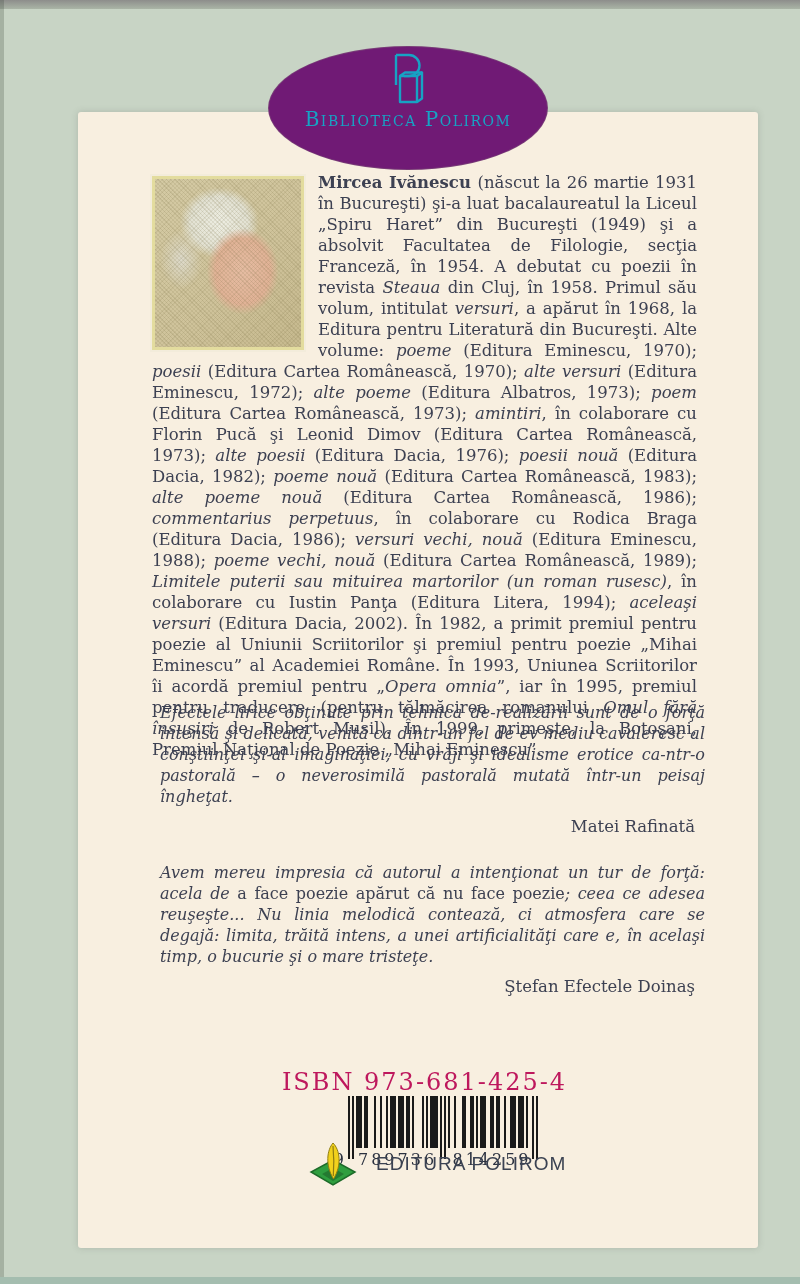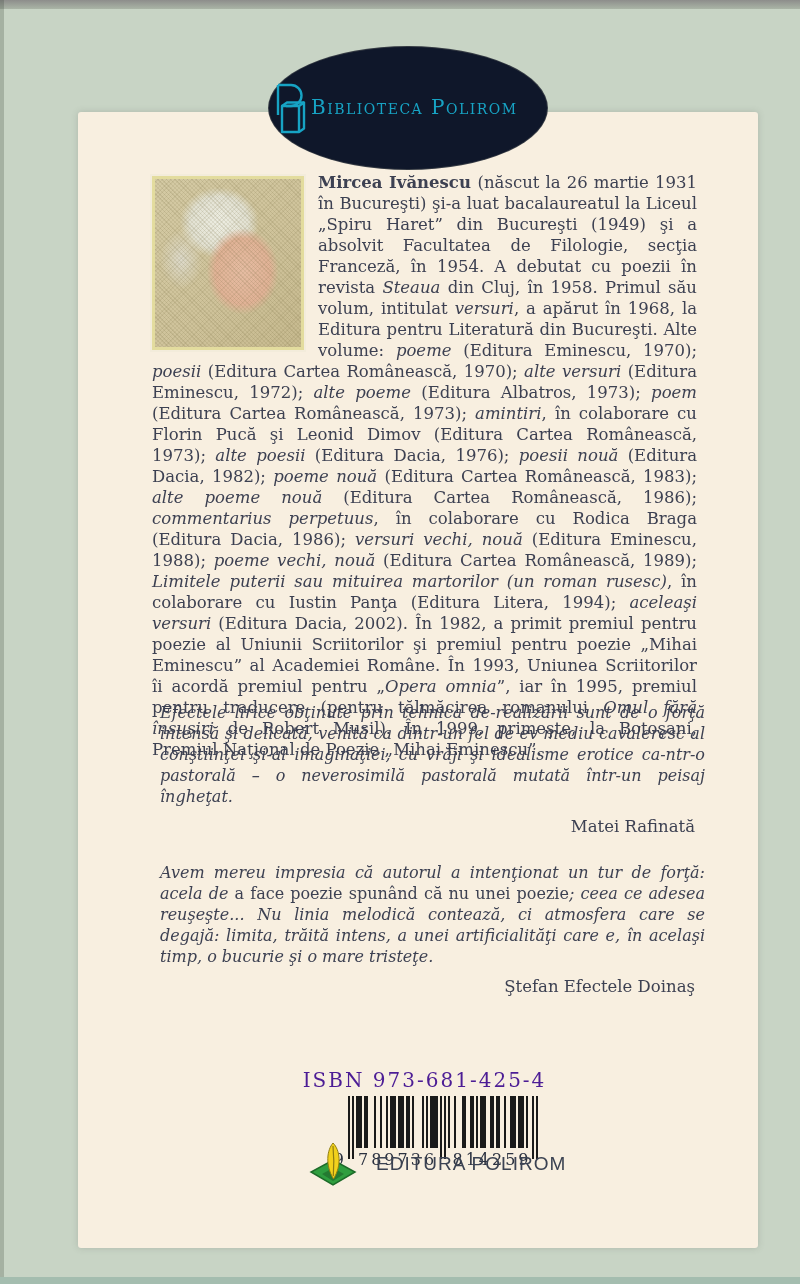--- a/index.html
+++ b/index.html
@@ -7,22 +7,22 @@
   .cover{position:relative;width:800px;height:1284px;background:#c8d4c5;overflow:hidden;}
   .top-strip{position:absolute;left:0;top:0;width:800px;height:9px;
     background:linear-gradient(#8d8d8b,#aab5a6);}
   .bottom-strip{position:absolute;left:0;bottom:0;width:800px;height:7px;background:#a4bdaf;}
   .left-edge{position:absolute;left:0;top:0;width:4px;height:1284px;background:rgba(60,70,60,0.25);}
 
   .card{position:absolute;left:66px;top:112px;width:680px;height:1136px;
     background:#f8efe0;border-radius:3px;box-shadow:0 0 6px rgba(90,100,90,0.25);margin-left:12px;}
 
   .badge{position:absolute;left:268px;top:46px;width:278px;height:122px;border-radius:50%;
-    background:#0f172a;border:1px solid rgba(140,140,125,0.30);
-    display:flex;flex-direction:row;align-items:center;justify-content:flex-start;}
+    background:#701a75;border:1px solid rgba(140,140,125,0.30);
+    display:flex;flex-direction:column;align-items:center;justify-content:flex-start;}
   .badge .glyph{margin-top:6px;}
   .series-title{font-variant:small-caps;font-size:20px;letter-spacing:1.5px;
     color:#17a3c4;white-space:nowrap;margin-top:-2px;}
 
   .photo{position:relative;float:left;width:146px;height:168px;margin:4px 14px 6px 0;
     border:3px solid #e3dc9e;outline:2px solid #f3ecdb;
     background:
       radial-gradient(ellipse 50px 60px at 60% 55%, #e5bca2 0%, #e0b296 55%, rgba(224,178,150,0) 72%),
       radial-gradient(ellipse 58px 52px at 44% 26%, #ededE2 0%, #e2e1d2 50%, rgba(226,225,210,0) 68%),
       radial-gradient(ellipse 34px 48px at 18% 48%, #dddacb 0%, rgba(221,218,203,0) 62%),
@@ -36,21 +36,21 @@
     font-size:16.5px;line-height:21px;color:#3d4152;text-align:justify;}
   .it{font-style:italic;}
   .bd{font-weight:bold;}
 
   .quotes{position:absolute;left:82px;top:590px;width:545px;color:#3d4152;}
   .quote{font-size:16px;line-height:21px;text-align:justify;font-style:italic;margin:0 0 10px 0;}
   .quote .rm{font-style:normal;}
   .author{font-style:normal;text-align:right;font-size:16.5px;padding-right:10px;margin:2px 0 26px 0;}
 
   .isbn-line{position:absolute;left:74px;top:956px;width:545px;text-align:center;
-    font-size:20px;letter-spacing:2px;color:#4c1d95;}
+    font-size:24px;letter-spacing:2px;color:#be185d;}
   .barcode{position:absolute;left:270px;top:984px;width:192px;height:66px;font-size:0;}
   .bar{display:inline-block;width:2px;height:52px;vertical-align:top;}
   .bar.on{background:#1a1a1a;}
   .bar.on.g{height:63px;}
   .bc-digits{position:absolute;top:1038px;left:0;width:680px;height:20px;
     font-size:16px;color:#2c3240;}
   .bc-digits .d1{position:absolute;left:248px;width:18px;text-align:right;}
   .bc-digits .d2{position:absolute;left:280px;width:80px;text-align:left;letter-spacing:3px;}
   .bc-digits .d3{position:absolute;left:374px;width:80px;text-align:center;letter-spacing:3px;}
 
@@ -69,21 +69,21 @@
 
     <div class="bio">
       <div class="photo" title="halftone portrait photograph of Mircea Ivănescu, elderly man with white hair"></div>
       <span><span class="bd">Mircea Ivănescu </span><span class="rm">(născut la 26 martie 1931 în Bucureşti) şi-a luat bacalaureatul la Liceul „Spiru Haret” din Bucureşti (1949) şi a absolvit Facultatea de Filologie, secţia Franceză, în 1954. A debutat cu poezii în revista </span><span class="it">Steaua</span><span class="rm"> din Cluj, în 1958. Primul său volum, intitulat </span><span class="it">versuri</span><span class="rm">, a apărut în 1968, la Editura pentru Literatură din Bucureşti. Alte volume: </span><span class="it">poeme</span><span class="rm"> (Editura Eminescu, 1970); </span><span class="it">poesii</span><span class="rm"> (Editura Cartea Românească, 1970); </span><span class="it">alte versuri</span><span class="rm"> (Editura Eminescu, 1972); </span><span class="it">alte poeme</span><span class="rm"> (Editura Albatros, 1973); </span><span class="it">poem</span><span class="rm"> (Editura Cartea Românească, 1973); </span><span class="it">amintiri</span><span class="rm">, în colaborare cu Florin Pucă şi Leonid Dimov (Editura Cartea Românească, 1973); </span><span class="it">alte poesii</span><span class="rm"> (Editura Dacia, 1976); </span><span class="it">poesii nouă</span><span class="rm"> (Editura Dacia, 1982); </span><span class="it">poeme nouă</span><span class="rm"> (Editura Cartea Românească, 1983); </span><span class="it">alte poeme nouă</span><span class="rm"> (Editura Cartea Românească, 1986); </span><span class="it">commentarius perpetuus</span><span class="rm">, în colaborare cu Rodica Braga (Editura Dacia, 1986); </span><span class="it">versuri vechi, nouă</span><span class="rm"> (Editura Eminescu, 1988); </span><span class="it">poeme vechi, nouă</span><span class="rm"> (Editura Cartea Românească, 1989); </span><span class="it">Limitele puterii sau mituirea martorilor (un roman rusesc)</span><span class="rm">, în colaborare cu Iustin Panţa (Editura Litera, 1994); </span><span class="it">aceleaşi versuri</span><span class="rm"> (Editura Dacia, 2002). În 1982, a primit premiul pentru poezie al Uniunii Scriitorilor şi premiul pentru poezie „Mihai Eminescu” al Academiei Române. În 1993, Uniunea Scriitorilor îi acordă premiul pentru „</span><span class="it">Opera omnia</span><span class="rm">”, iar în 1995, premiul pentru traducere (pentru tălmăcirea romanului </span><span class="it">Omul fără însuşiri</span><span class="rm"> de Robert Musil). În 1999, primeşte, la Botoşani, Premiul Naţional de Poezie „Mihai Eminescu”.</span></span>
     </div>
 
     <div class="quotes">
       <p class="quote"><span class="it">Efectele lirice obţinute prin tehnica de-realizării sunt de o forţă intensă şi delicată, venită ca dintr-un fel de ev mediu cavaleresc al conştiinţei şi-al imaginaţiei, cu vrăji şi idealisme erotice ca-ntr-o pastorală – o neverosimilă pastorală mutată într-un peisaj îngheţat.</span></p>
       <p class="author">Matei Rafinată</p>
 
-      <p class="quote"><span class="it">Avem mereu impresia că autorul a intenţionat un tur de forţă: acela de </span><span class="rm">a face poezie spunând că nu unei poezie</span><span class="it">; ceea ce adesea reuşeşte... Nu linia melodică contează, ci atmosfera care se degajă: limita, trăită intens, a unei artificialităţi care e, în acelaşi timp, o bucurie şi o mare tristeţe.</span></p>
+      <p class="quote"><span class="it">Avem mereu impresia că autorul a intenţionat un tur de forţă: acela de </span><span class="rm">a face poezie apărut că nu face poezie</span><span class="it">; ceea ce adesea reuşeşte... Nu linia melodică contează, ci atmosfera care se degajă: limita, trăită intens, a unei artificialităţi care e, în acelaşi timp, o bucurie şi o mare tristeţe.</span></p>
       <p class="author">Ştefan Efectele Doinaş</p>
 
     </div>
 
     <div class="isbn-line">ISBN 973-681-425-4</div>
 
     <div class="barcode"><i class="bar on g"></i><i class="bar g"></i><i class="bar on g"></i><i class="bar"></i><i class="bar on"></i><i class="bar on"></i><i class="bar on"></i><i class="bar"></i><i class="bar on"></i><i class="bar on"></i><i class="bar"></i><i class="bar"></i><i class="bar"></i><i class="bar on"></i><i class="bar"></i><i class="bar"></i><i class="bar on"></i><i class="bar"></i><i class="bar"></i><i class="bar on"></i><i class="bar"></i><i class="bar on"></i><i class="bar on"></i><i class="bar on"></i><i class="bar"></i><i class="bar on"></i><i class="bar on"></i><i class="bar on"></i><i class="bar"></i><i class="bar on"></i><i class="bar on"></i><i class="bar"></i><i class="bar on"></i><i class="bar"></i><i class="bar"></i><i class="bar"></i><i class="bar"></i><i class="bar on"></i><i class="bar"></i><i class="bar on"></i><i class="bar"></i><i class="bar on"></i><i class="bar on"></i><i class="bar on"></i><i class="bar on"></i><i class="bar g"></i><i class="bar on g"></i><i class="bar g"></i><i class="bar on g"></i><i class="bar g"></i><i class="bar on"></i><i class="bar"></i><i class="bar"></i><i class="bar on"></i><i class="bar"></i><i class="bar"></i><i class="bar"></i><i class="bar on"></i><i class="bar on"></i><i class="bar"></i><i class="bar"></i><i class="bar on"></i><i class="bar on"></i><i class="bar"></i><i class="bar on"></i><i class="bar"></i><i class="bar on"></i><i class="bar on"></i><i class="bar on"></i><i class="bar"></i><i class="bar"></i><i class="bar on"></i><i class="bar on"></i><i class="bar"></i><i class="bar on"></i><i class="bar on"></i><i class="bar"></i><i class="bar"></i><i class="bar on"></i><i class="bar"></i><i class="bar"></i><i class="bar on"></i><i class="bar on"></i><i class="bar on"></i><i class="bar"></i><i class="bar on"></i><i class="bar on"></i><i class="bar on"></i><i class="bar"></i><i class="bar on"></i><i class="bar"></i><i class="bar"></i><i class="bar on g"></i><i class="bar g"></i><i class="bar on g"></i></div>
     <div class="bc-digits">
       <span class="d1">9</span>
       <span class="d2">789736</span>

